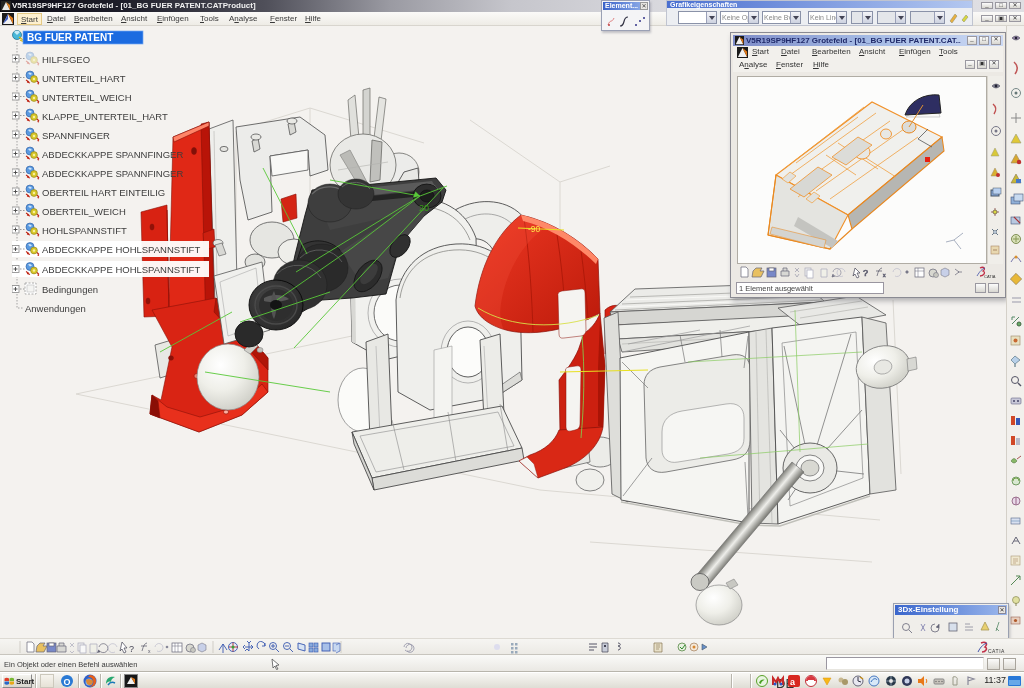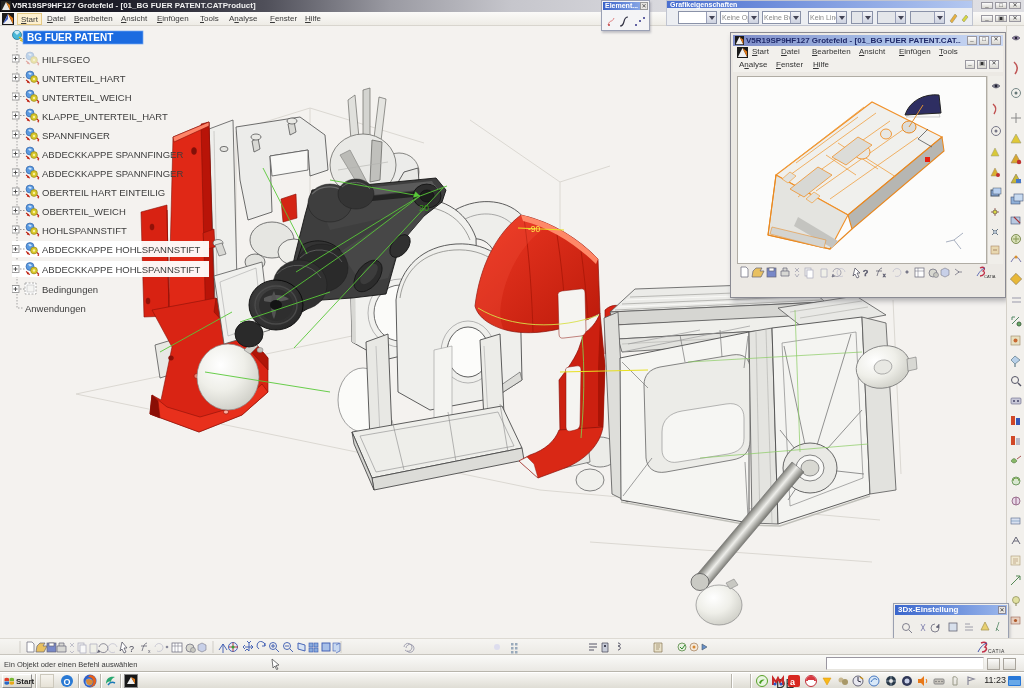--- a/index.html
+++ b/index.html
@@ -635,20 +635,27 @@
     <path d="M208,4 l4,2 v5 l-4,2 l-4,-2 v-5 Z" fill="#c8d0e8" stroke="#667" stroke-width="0.5"></path>
     <path d="M218,5 l4,3 -4,3 m3,-3 h4" stroke="#667" fill="none"></path>
    </g>
    <g transform="translate(238,2)">
     <path d="M5 2 C9 0 11 3 8 5 C11 6 9 10 5 10" stroke="#c03048" stroke-width="1.3" fill="none"></path>
     <path d="M2 10 C5 5 7 3 10 2" stroke="#4050a8" stroke-width="0.8" fill="none"></path>
     <text x="9" y="12" font-size="4" fill="#333">CATIA</text>
    </g>
   </svg>
  </div>
+ <div class="sbar">
+      <div class="fld">1 Element ausgewählt</div>
+  <div class="wbtns" style="right:4px;top:2px">
+        <div class="wbtn" style="width:11px;height:10px"></div>
+        <div class="wbtn" style="width:11px;height:10px"></div>
+      </div>
+ </div>
 </div>
 
 <div id="rtb">
 <svg width="18" height="612" viewBox="0 0 18 612">
  <g transform="translate(4,8)">
         <path d="M1 4 Q5 0 9 4 Q5 8 1 4" fill="#98a" stroke="#445" stroke-width="0.6"></path>
         <circle cx="5" cy="4" r="1.3" fill="#223"></circle>
       </g>
  <path d="M7 36 Q13 41 8 48" stroke="#c05858" stroke-width="1.5" fill="none"></path>
  <g transform="translate(4,62)">
@@ -960,18 +967,18 @@
         <circle cx="3" cy="6.5" r="0.7" fill="#666"></circle>
         <circle cx="6" cy="6.5" r="0.7" fill="#666"></circle>
         <circle cx="9" cy="6.5" r="0.7" fill="#666"></circle>
       </svg></div>
  <div class="tray" style="left:949px"><svg width="12" height="12" viewBox="0 0 12 12">
         <path d="M4 2 C7 1 9 3 8 5 L8 10 L4 10 Z" fill="none" stroke="#998"></path>
       </svg></div>
  <div class="tray" style="left:965px"><svg width="12" height="12" viewBox="0 0 12 12">
         <path d="M3 10 L3 2 L9 4 L3 6" fill="none" stroke="#889" stroke-width="1.2"></path>
       </svg></div>
- <div id="clock">11:23</div>
+ <div id="clock">11:37</div>
  <div class="tray" style="left:1008px"><svg width="13" height="12" viewBox="0 0 13 12">
         <rect x="0" y="1" width="13" height="10" rx="1" fill="#2878d8"></rect>
         <rect x="1" y="5" width="11" height="5" fill="#68a8e8"></rect>
       </svg></div>
 </div>
 
 </body></html>

